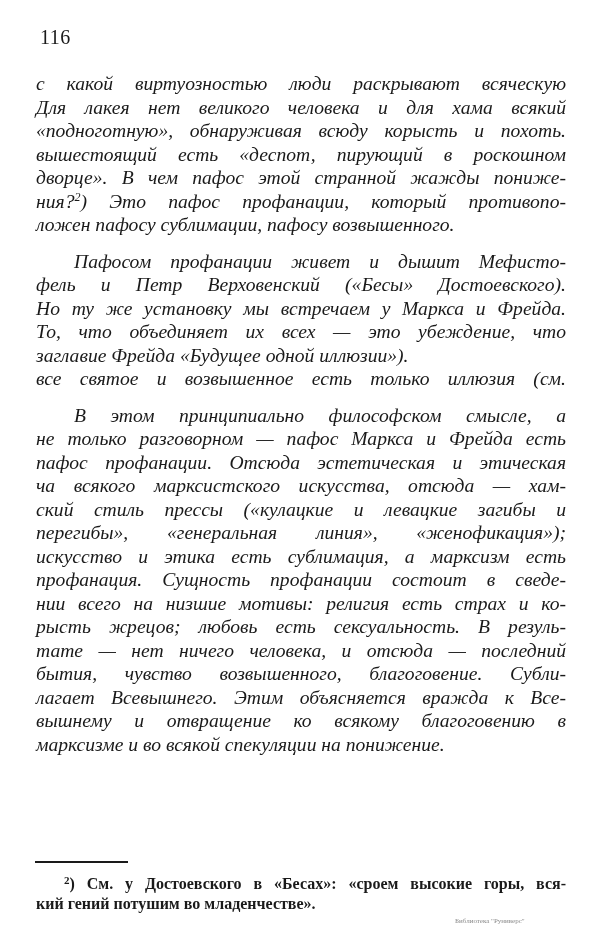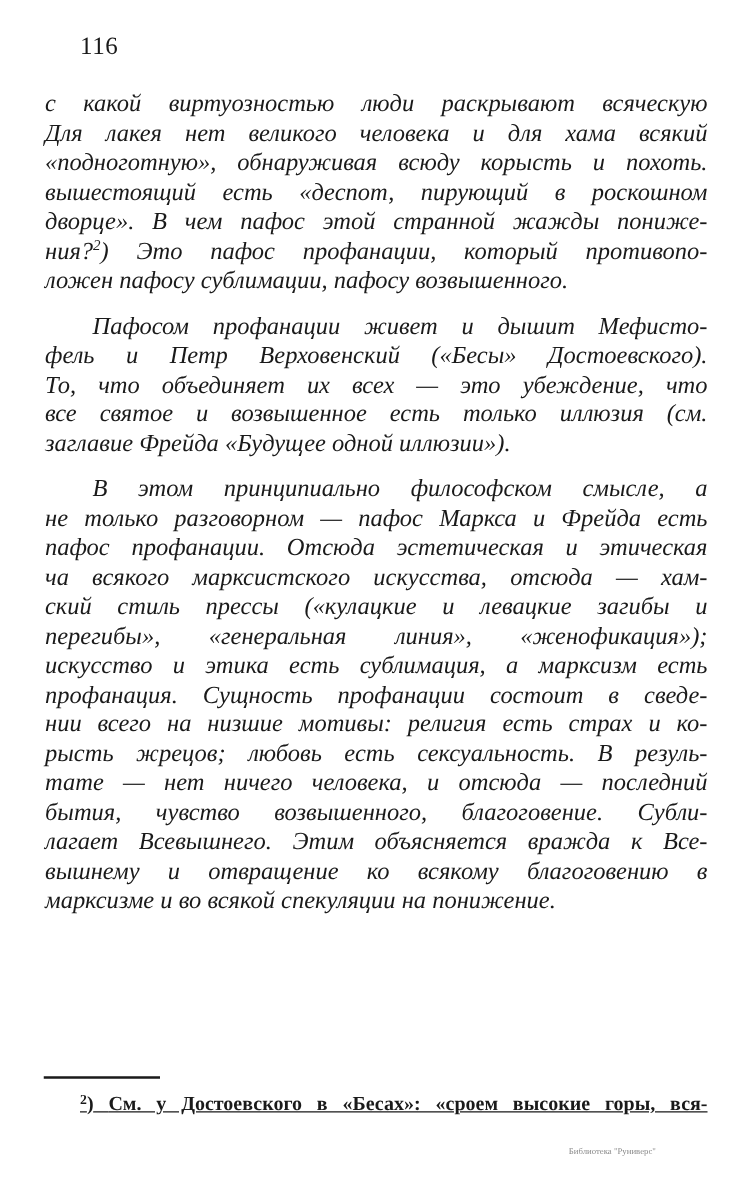--- a/index.html
+++ b/index.html
@@ -15,21 +15,20 @@
       color: #1a1a1a;
       font-family: "Liberation Serif", "DejaVu Serif", serif;
     }
     .page-number {
       position: absolute;
       left: 40px;
       top: 26px;
       font-size: 20px;
       line-height: 22px;
       letter-spacing: 0.5px;
-      margin-left: 24px;
     }
     .body-text {
       position: absolute;
       left: 36px;
       top: 72px;
       width: 530px;
     }
     .paragraph {
       margin: 0;
       font-style: italic;
@@ -64,21 +63,20 @@
       position: absolute;
       left: 36px;
       top: 874px;
       width: 530px;
       font-weight: bold;
     }
     .footnote .line {
       font-size: 16px;
       line-height: 20px;
       height: 20px;
-      text-decoration: underline;
     }
     .footnote .line.indent {
       padding-left: 28px;
     }
     .footnote sup {
       font-size: 11px;
       vertical-align: 5px;
       line-height: 0;
     }
     .body-text sup {
@@ -110,23 +108,24 @@
     <span class="line">дворце». В чем пафос этой странной жажды пониже-</span>
     <span class="line" style="text-align-last: justify;"><span>ния?</span><sup>2</sup><span>)</span> <span>Это пафос профанации, который противопо-</span></span>
     <span class="line last">ложен пафосу сублимации, пафосу возвышенного.</span>
   </p>
 
   <div class="para-gap"></div>
 
   <p class="paragraph">
     <span class="line indent">Пафосом профанации живет и дышит Мефисто-</span>
     <span class="line">фель и Петр Верховенский («Бесы» Достоевского).</span>
+    <span class="line">Но ту же установку мы встречаем у Маркса и Фрейда.</span>
     <span class="line">То, что объединяет их всех — это убеждение, что</span>
+    <span class="line last">заглавие Фрейда «Будущее одной иллюзии»).</span>
     <span class="line">все святое и возвышенное есть только иллюзия (см.</span>
-    <span class="line last">заглавие Фрейда «Будущее одной иллюзии»).</span>
   </p>
 
   <div class="para-gap"></div>
 
   <p class="paragraph">
     <span class="line indent">В этом принципиально философском смысле, а</span>
     <span class="line">не только разговорном — пафос Маркса и Фрейда есть</span>
     <span class="line">пафос профанации. Отсюда эстетическая и этическая</span>
     <span class="line">ча всякого марксистского искусства, отсюда — хам-</span>
     <span class="line">ский стиль прессы («кулацкие и левацкие загибы и</span>
@@ -140,15 +139,16 @@
     <span class="line">лагает Всевышнего. Этим объясняется вражда к Все-</span>
     <span class="line">вышнему и отвращение ко всякому благоговению в</span>
     <span class="line last">марксизме и во всякой спекуляции на понижение.</span>
   </p>
 </div>
 
 <div class="footnote-rule"></div>
 
 <div class="footnote">
   <span class="line indent"><sup>2</sup><span>)</span> <span>См. у Достоевского в «Бесах»: «сроем высокие горы, вся-</span></span>
+  <span class="line last">кий гений потушим во младенчестве».</span>
 </div>
 
 <div class="watermark">Библиотека "Руниверс"</div>
 
 </body></html>

